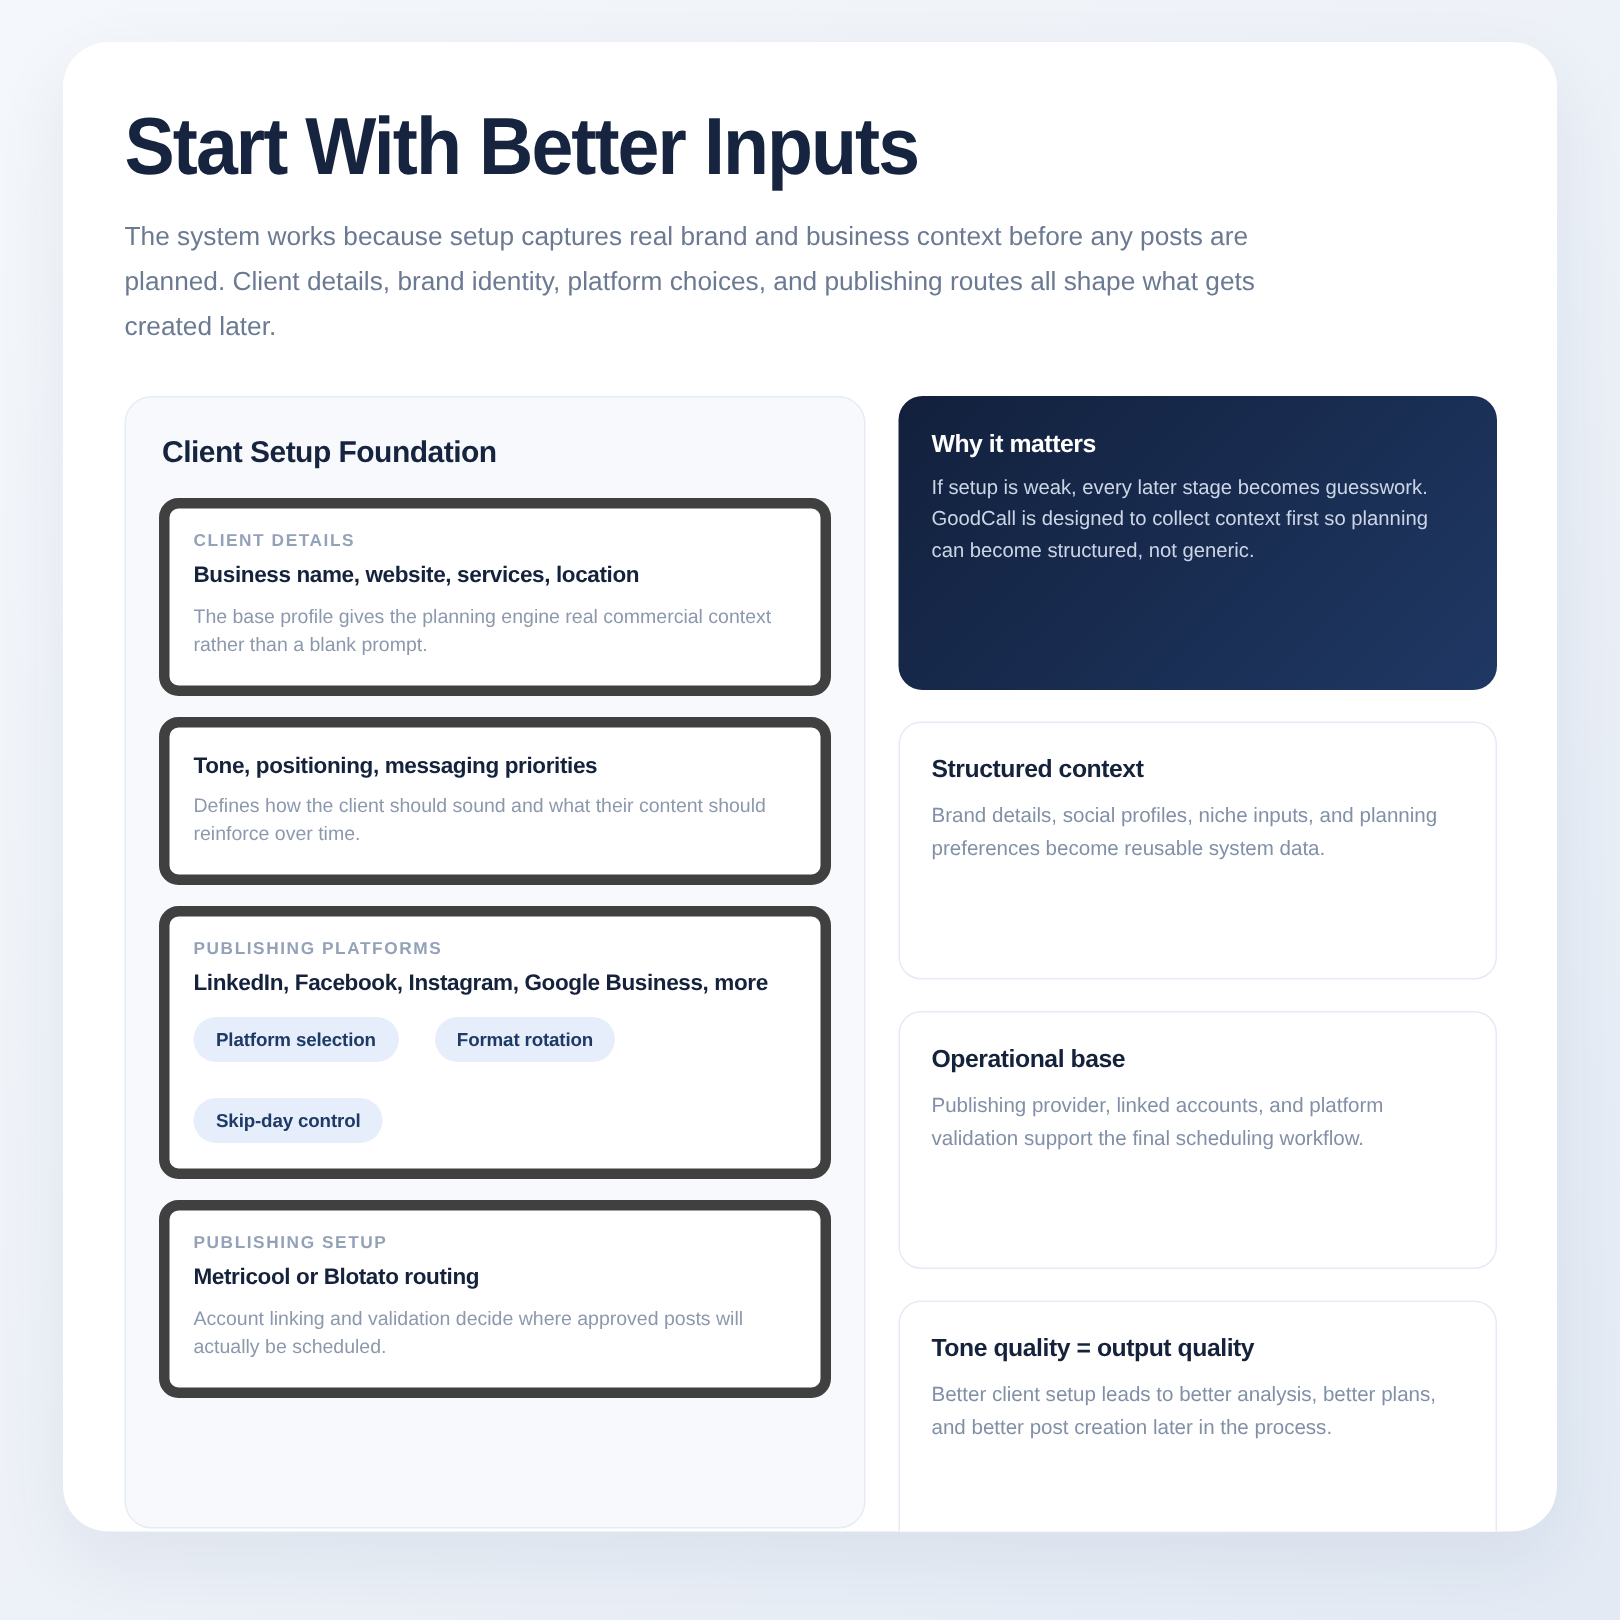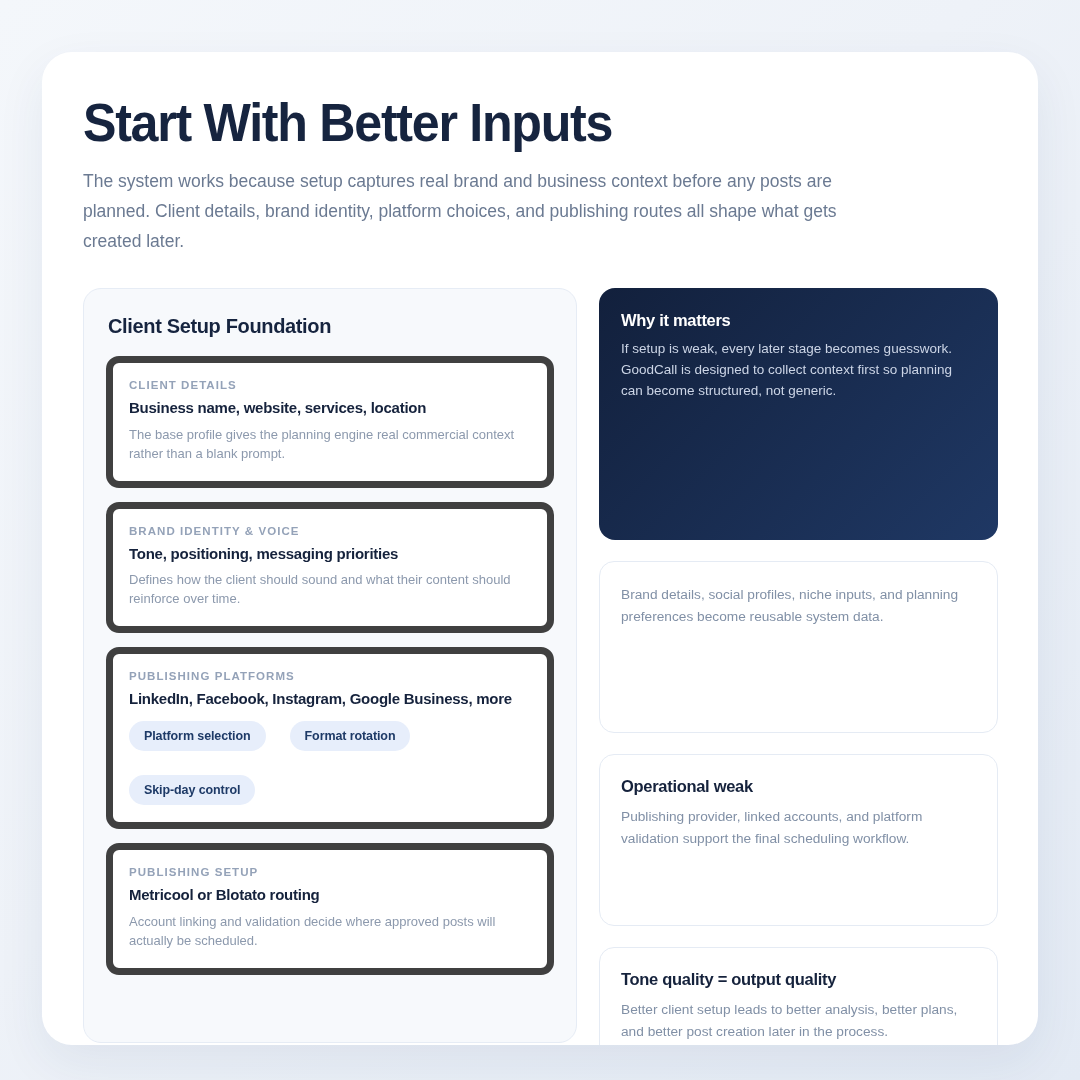--- a/index.html
+++ b/index.html
@@ -12,21 +12,21 @@
 
   body {
     font-family: "Liberation Sans", sans-serif;
     background: linear-gradient(135deg, #f4f7fb 0%, #eef2f8 45%, #e3eaf4 100%);
     -webkit-font-smoothing: antialiased;
   }
 
   .page {
     position: absolute;
     left: 42px;
-    top: 52px;
+    top: 28px;
     width: 996px;
     height: 993px;
     background: #ffffff;
     border-radius: 30px;
     box-shadow: 0 18px 50px rgba(30, 52, 96, 0.07);
     overflow: hidden;
   }
 
   .inner {
     padding: 42px 41px 0 41px;
@@ -128,21 +128,21 @@
     padding: 8px 15px;
     border-radius: 999px;
     white-space: nowrap;
   }
 
   
   .dark-card {
     background: linear-gradient(135deg, #12203c 0%, #152policy 0%, #16294b 55%, #1f3864 100%);
     border-radius: 16px;
     padding: 23px 23px 23px 22px;
-    height: 252px;
+    height: 196px;
     color: #ffffff;
     margin-bottom: 21px;
   }
 
   .dark-card-title {
     font-size: 16.5px;
     font-weight: 700;
     letter-spacing: -0.3px;
     margin-bottom: 9px;
   }
@@ -192,21 +192,20 @@
         <div class="panel">
           <div class="panel-title">Client Setup Foundation</div>
 
           <div class="feature-card">
             <div class="eyebrow">CLIENT DETAILS</div>
             <div class="feature-head">Business name, website, services, location</div>
             <div class="feature-desc">The base profile gives the planning engine real commercial context rather than a blank prompt.</div>
           </div>
 
           <div class="feature-card">
-            <div class="eyebrow">BRAND IDENTITY &amp; VOICE</div>
             <div class="feature-head">Tone, positioning, messaging priorities</div>
             <div class="feature-desc">Defines how the client should sound and what their content should reinforce over time.</div>
           </div>
 
           <div class="feature-card">
             <div class="eyebrow">PUBLISHING PLATFORMS</div>
             <div class="feature-head">LinkedIn, Facebook, Instagram, Google Business, more</div>
             <div class="tag-row">
               <span class="tag">Platform selection</span>
               <span class="tag">Format rotation</span>
@@ -224,25 +223,26 @@
       </div>
 
       <div class="col-right">
 
         <div class="dark-card" style="background: linear-gradient(135deg, rgb(18, 32, 60) 0%, rgb(31, 56, 100) 100%);">
           <div class="dark-card-title">Why it matters</div>
           <div class="dark-card-body">If setup is weak, every later stage becomes guesswork. GoodCall is designed to collect context first so planning can become structured, not generic.</div>
         </div>
 
         <div class="side-card">
+          <div class="side-card-title">Structured context</div>
           <div class="side-card-body">Brand details, social profiles, niche inputs, and planning preferences become reusable system data.</div>
         </div>
 
         <div class="side-card">
-          <div class="side-card-title">Operational weak</div>
+          <div class="side-card-title">Operational base</div>
           <div class="side-card-body">Publishing provider, linked accounts, and platform validation support the final scheduling workflow.</div>
         </div>
 
         <div class="side-card">
           <div class="side-card-title">Tone quality = output quality</div>
           <div class="side-card-body">Better client setup leads to better analysis, better plans, and better post creation later in the process.</div>
         </div>
 
       </div>
 

